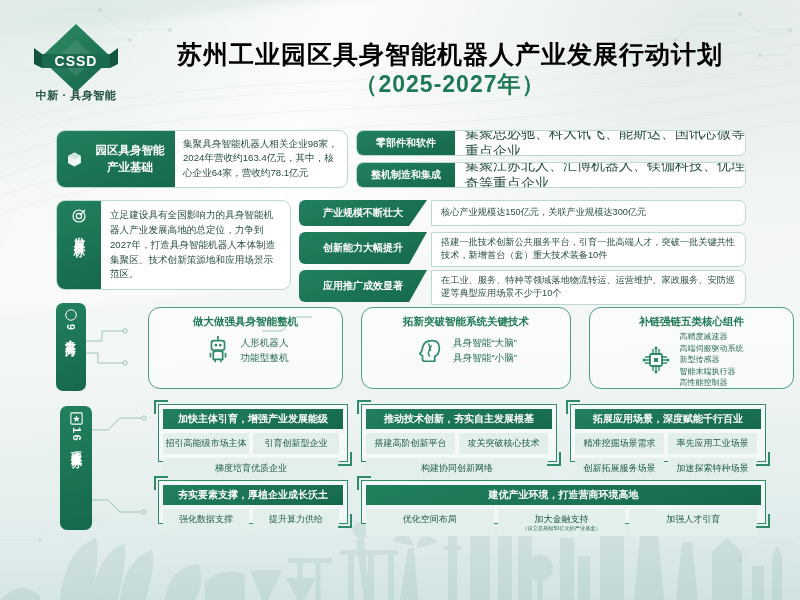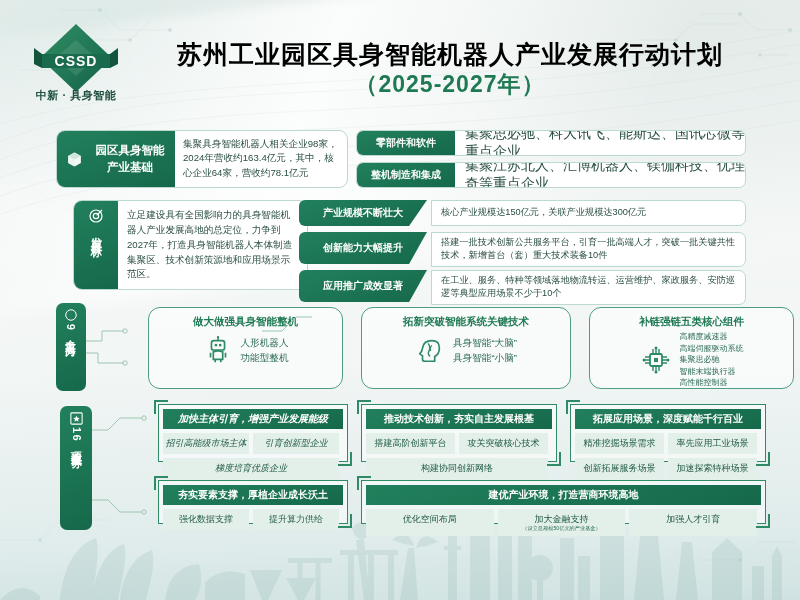--- a/index.html
+++ b/index.html
@@ -58,21 +58,21 @@
   .s1-row { display:flex; height:26px; margin-bottom:6px;
             border:1px solid #bcd9cf; border-radius:7px; overflow:hidden; background:#fff; }
   .s1-row .lab { width:98px; flex:0 0 98px; font-size:10px; font-weight:bold; color:#fff;
                  display:flex; align-items:center; justify-content:center;
                  background:linear-gradient(160deg,#22805d 0%,#15694a 100%); }
   .s1-row .val { flex:1; display:flex; align-items:center; padding-left:10px;
                  font-size:14px; color:#2a4f43; }
 
   
   #sec2 { position:absolute; left:56px; top:200px; width:690px; height:90px; z-index:3; }
-  #s2-left { position:absolute; left:17px; top:0; width:235px; height:90px;
+  #s2-left { position:absolute; left:0; top:0; width:235px; height:90px;
              border:1px solid #bcd9cf; border-radius:9px; background:#fff; display:flex; overflow:hidden; }
   #s2-badge { width:44px; flex:0 0 44px; background:linear-gradient(160deg,#22805d 0%,#15694a 100%);
               display:flex; flex-direction:column; align-items:center; padding-top:7px; gap:4px;}
   #s2-badge .vt { writing-mode:vertical-rl; color:#fff; font-size:11.5px; font-weight:bold; letter-spacing:3px; }
   #s2-body { flex:1; padding:7px 9px; font-size:9.6px; line-height:1.55; color:#2a4f43; }
   #s2-right { position:absolute; left:243px; top:0; width:447px; }
   .s2-row { position:relative; height:26px; margin-bottom:6px; }
   .s2-lab {
     position:absolute; left:0; top:0; width:128px; height:26px;
     background:linear-gradient(160deg,#22805d 0%,#15694a 100%);
@@ -359,21 +359,21 @@
         <g fill="#2f8a66">
           <circle cx="4" cy="16" r="1.5"></circle>
             <circle cx="28" cy="16" r="1.5"></circle>
           <circle cx="16" cy="4" r="1.5"></circle>
             <circle cx="16" cy="28" r="1.5"></circle>
         </g>
       </svg>
       <div class="dir-lines small">
         <div>高精度减速器</div>
         <div>高端伺服驱动系统</div>
-        <div>集聚思必驰</div>
+        <div>新型传感器</div>
         <div>智能末端执行器</div>
         <div>高性能控制器</div>
       </div>
     </div>
   </div>
 </div>
 
 <div id="sec4">
   <div id="s4-badge">
     <svg width="15" height="15" viewBox="0 0 24 24">
@@ -385,21 +385,21 @@
 
   <svg class="connector" style="left:34px;top:4px;" width="70" height="130">
     <g stroke="#9ec6b4" stroke-width="1" fill="none">
       <path d="M2 26 L18 26 L30 14 L52 14"></path>
       <path d="M2 96 L18 96 L30 108 L52 108"></path>
     </g>
     <circle cx="54" cy="14" r="2.2" fill="none" stroke="#9ec6b4"></circle>
     <circle cx="54" cy="108" r="2.2" fill="none" stroke="#9ec6b4"></circle>
   </svg>
 
-  <div class="task-card" style="left:102px; top:4px; width:190px; height:58px;font-style:italic;">
+  <div class="task-card" style="left:102px; top:4px; width:190px; height:58px;">
     <div class="task-head">加快主体引育，增强产业发展能级</div>
     <div class="task-items">
       <div class="task-item">招引高能级市场主体</div>
       <div class="task-item">引育创新型企业</div>
       <div class="task-item">梯度培育优质企业</div>
     </div>
   </div>
 
   <div class="task-card" style="left:305px; top:4px; width:196px; height:58px;">
     <div class="task-head">推动技术创新，夯实自主发展根基</div>

